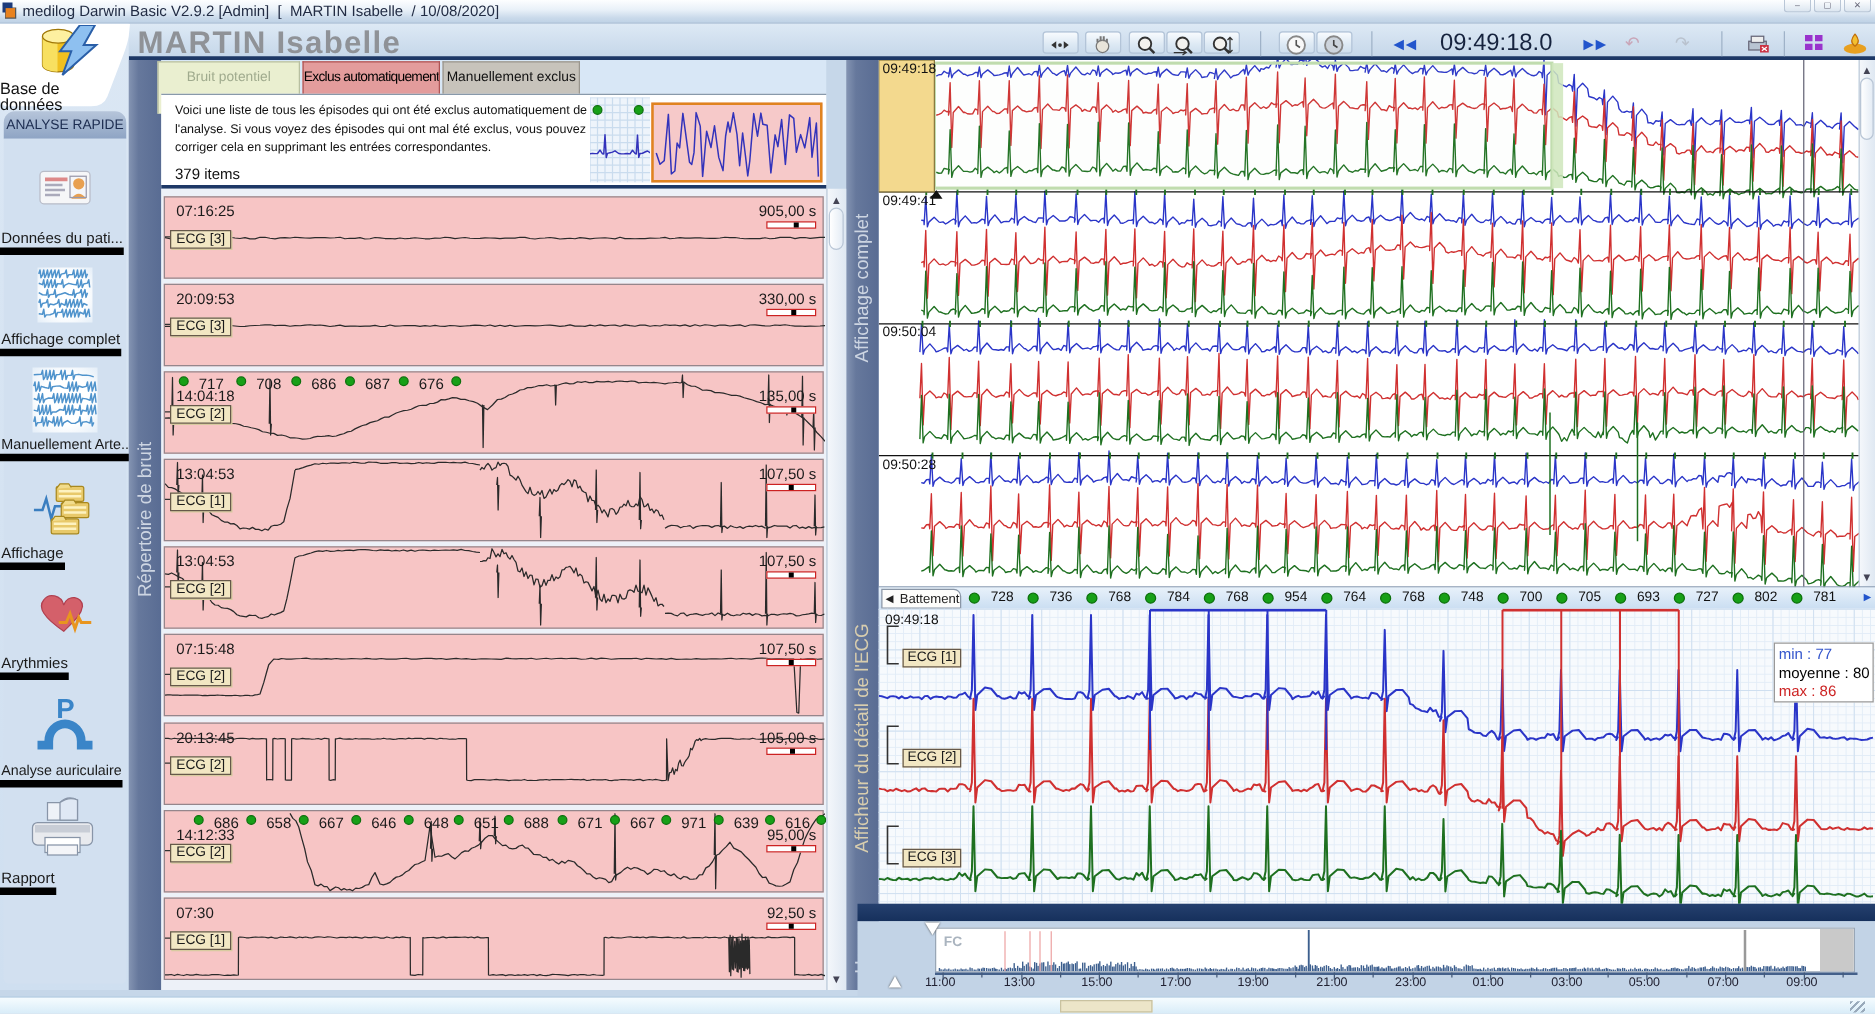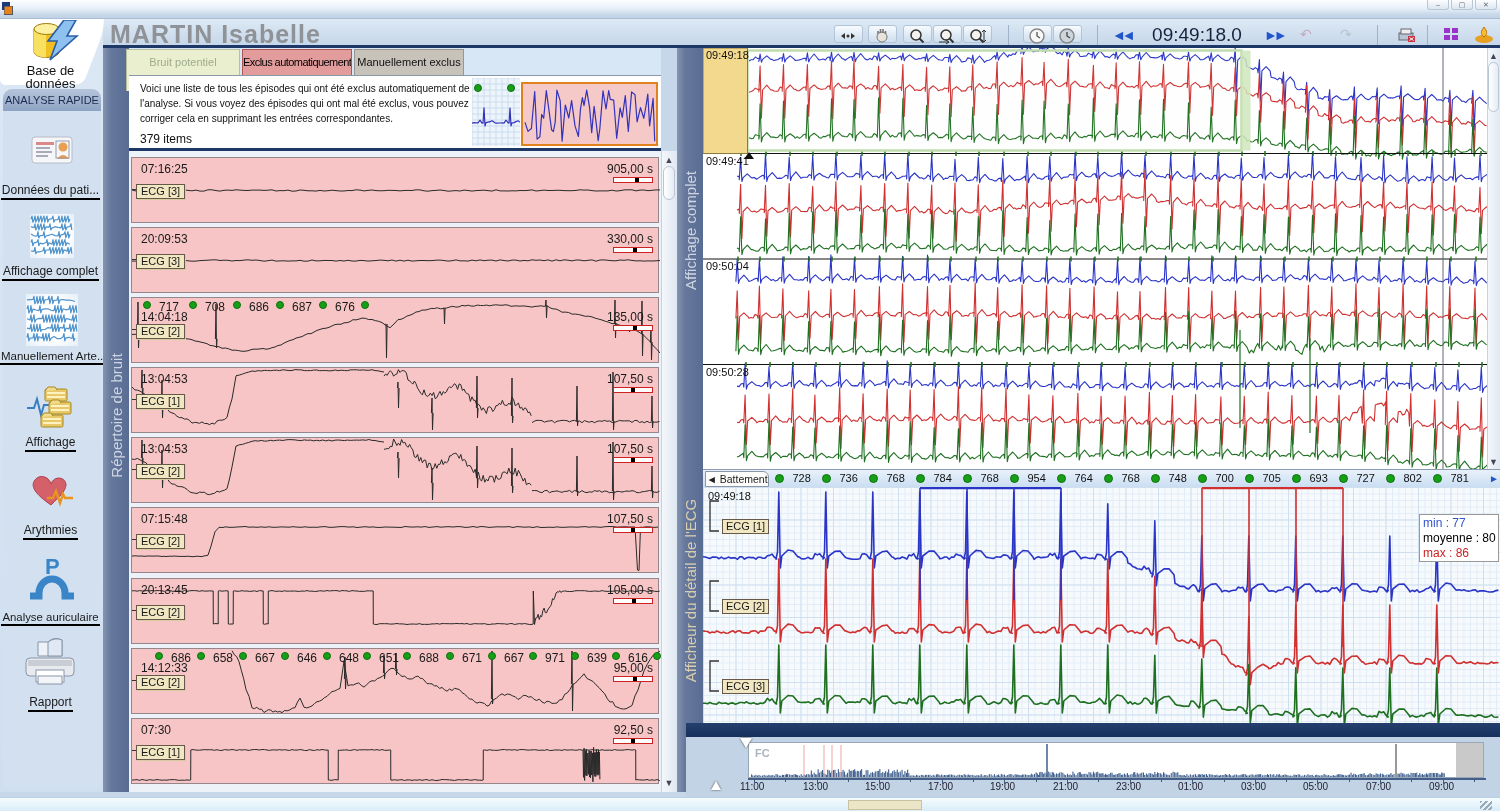--- a/index.html
+++ b/index.html
@@ -9,22 +9,22 @@
 #titlebar{left:0;top:0;width:1500px;height:19px;background:linear-gradient(#fdfeff,#e8f0f8 45%,#c9d9ea 80%,#bfd2e6);border-bottom:1px solid #aabdd4}
 #titletext{left:18px;top:2px;font-size:12px;color:#222c44}
 
 #topband{left:0;top:19px;width:1500px;height:29px;background:linear-gradient(#dde9f5,#c3d5e8)}
 #bigname{left:110px;top:20px;font-size:25px;font-weight:bold;color:#8f9297;letter-spacing:1px}
 #navyline{left:103px;top:45px;width:1397px;height:3px;background:#1d3866}
 
 #sidebar{left:0;top:19px;width:103px;height:773px;background:linear-gradient(#dbe7f4,#cfdff0)}
 #analyse{left:3px;top:89px;width:98px;height:22px;border-radius:9px 9px 0 0;background:linear-gradient(#b6c5da,#8ea4c4);color:#1c2c50;font-size:11px;text-align:center;line-height:23px}
 #sideitems{left:3px;top:111px;width:98px;height:676px;background:#d2e0f0;border-radius:0 0 4px 4px}
-.sidelabel{width:101px;left:0;text-align:center;font-size:12px;color:#1a1a1a;white-space:nowrap}
-.sidelabel span{border-bottom:2px solid #000000;padding:0 1px 1px}
+.sidelabel{width:101px;left:0;text-align:left;font-size:12px;color:#1a1a1a;white-space:nowrap}
+.sidelabel span{border-bottom:6px solid #000000;padding:0 1px 1px}
 
 .slate{background:linear-gradient(90deg,#8494b2 0%,#66789c 30%,#596c93 100%)}
 .vtext{color:#cdd5e2;font-size:15px;white-space:nowrap;transform:rotate(-90deg);transform-origin:center}
 
 #tabrow{left:129px;top:48px;width:532px;height:27px;background:#d8e7f6}
 .tab{position:absolute;top:1px;height:42px;font-size:11px;text-align:center;line-height:25px;border:1px solid #9aa5b5;border-bottom:none;white-space:nowrap;overflow:hidden}
 
 #infobox{left:129px;top:75px;width:532px;height:76px;background:#fff;border-top:1px solid #8899aa}
 
 #striparea{left:129px;top:151px;width:532px;height:641px;background:#edf1f8}
@@ -59,20 +59,21 @@
 #statusbar{left:0;top:797px;width:1500px;height:14px;background:linear-gradient(#f6fcff,#d8ecf8);border-top:1px solid #b8d0e4}
 </style></head>
 <body>
 <div id="root">
     <div class="abs" id="titlebar"></div>
     <svg class="abs" style="left:1px;top:1px" width="16" height="15">
 <rect x="3" y="5" width="9" height="9" fill="#555"></rect>
 <rect x="1" y="1" width="8" height="8" fill="#1b3a7a"></rect>
       <rect x="3.5" y="5.5" width="7.5" height="7.5" fill="#e8821f"></rect>
     </svg>
+    <div class="abs" id="titletext">medilog Darwin Basic V2.9.2 [Admin]&nbsp;&nbsp;[&nbsp; MARTIN Isabelle&nbsp; / 10/08/2020]</div>
     <div class="abs" style="left:1427px;top:0;width:22px;height:10px;background:linear-gradient(#fcfdfe,#dce6f0);border:1px solid #b9c6d6;border-top:none;border-radius:0 0 3px 3px;font-size:7px;color:#667;text-align:center;line-height:9px">–</div>
     <div class="abs" style="left:1451px;top:0;width:22px;height:10px;background:linear-gradient(#fcfdfe,#dce6f0);border:1px solid #b9c6d6;border-top:none;border-radius:0 0 3px 3px;font-size:7px;color:#667;text-align:center;line-height:9px">▢</div>
     <div class="abs" style="left:1475px;top:0;width:22px;height:10px;background:linear-gradient(#fcfdfe,#dce6f0);border:1px solid #b9c6d6;border-top:none;border-radius:0 0 3px 3px;font-size:7px;color:#667;text-align:center;line-height:9px">✕</div>
     <div class="abs" id="topband"></div>
     <div class="abs" id="bigname">MARTIN Isabelle</div>
     <div class="abs" id="navyline"></div>
     <div class="abs" style="left:834px;top:25px;width:29px;height:18px;background:linear-gradient(#f8fbfe,#dde9f4 60%,#cfdfee);border:1px solid #b3c4d8;border-radius:3px"><svg width="26" height="20">
         <path d="M6 10 l4 -3 v6 z M20 10 l-4 -3 v6 z" fill="#333"></path>
         <circle cx="13" cy="10" r="1.5" fill="#333"></circle>
       </svg></div>

